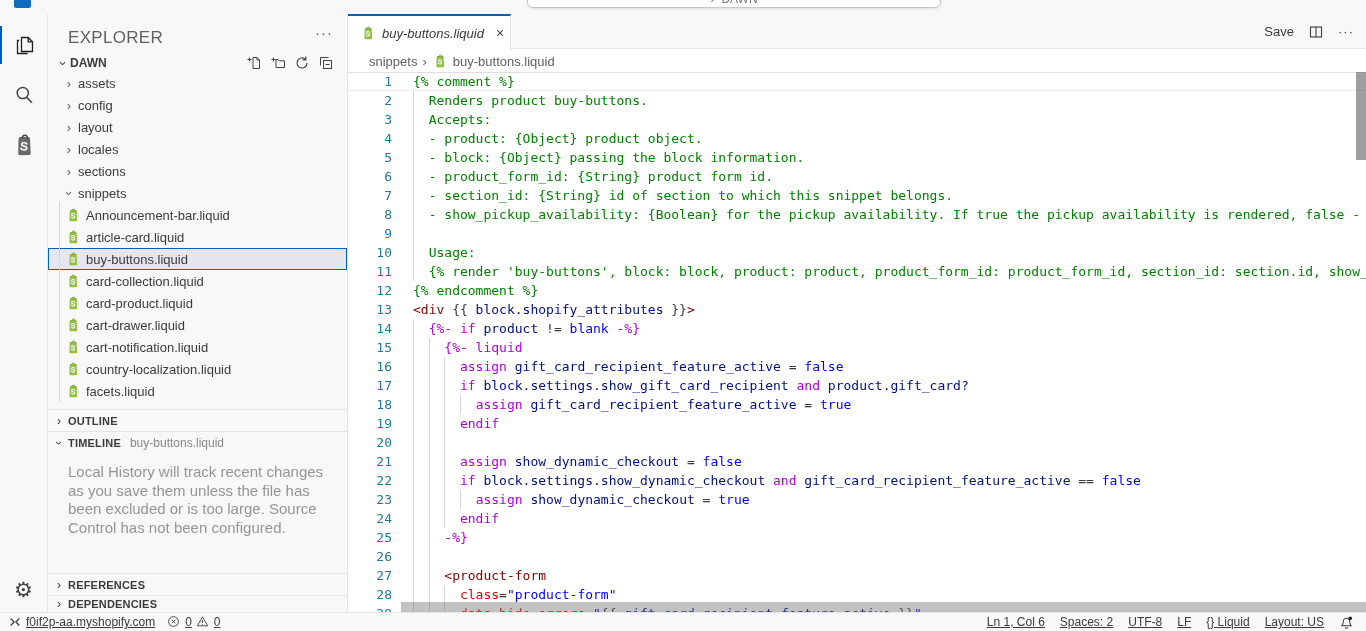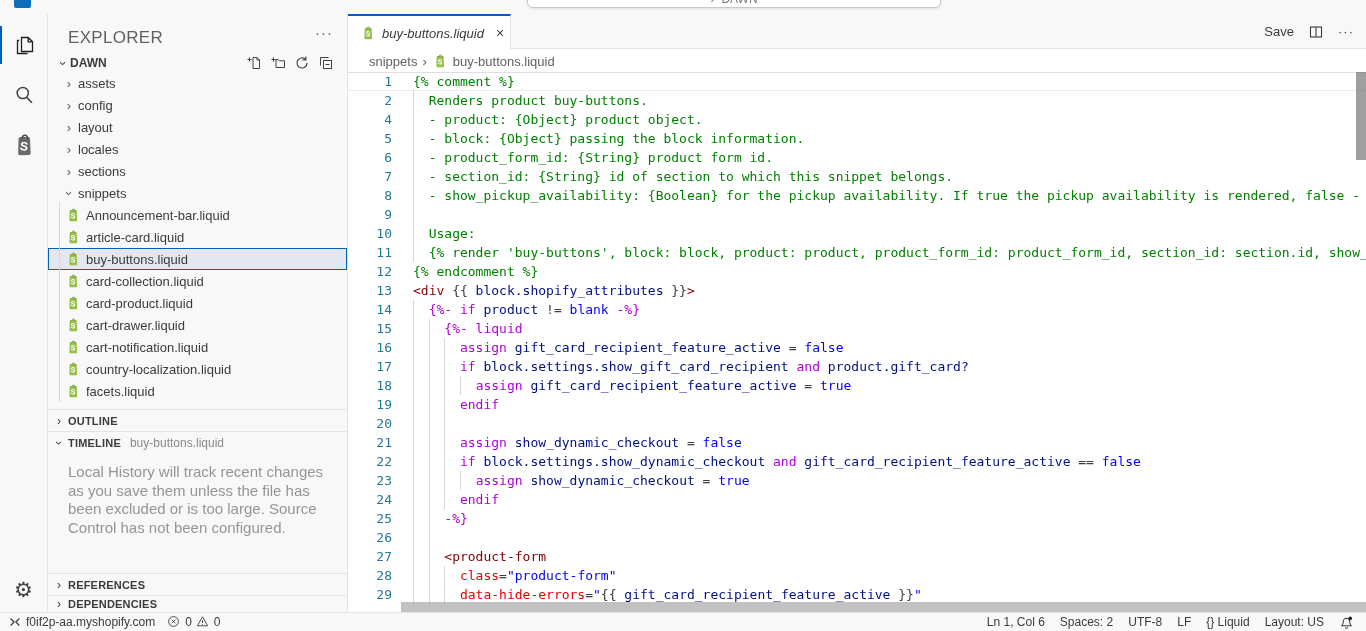--- a/index.html
+++ b/index.html
@@ -68,21 +68,21 @@
   .cl .ln { display:inline-block; width:44px; margin-right:21px; text-align:right; color:#237893; }
   .ig { position:absolute; top:0; bottom:0; border-left:1px solid #d6d6d6; }
   .tk-cm{color:#008000} .tk-kw{color:#af00db} .tk-var{color:#001080} .tk-const{color:#0000ff}
   .tk-op{color:#3b3b3b} .tk-tag{color:#800000} .tk-attr{color:#e50000} .tk-str{color:#0000ff} .tk-pl{color:#3b3b3b}
   #vscroll { position:absolute; right:0; top:0; width:10px; height:88px; background:rgba(100,100,100,.62); }
   #hscroll { position:absolute; left:53px; right:0; bottom:0; height:10px; background:rgba(110,110,110,.42); }
   
   #statusbar { position:absolute; left:0; top:612px; width:1366px; height:19px; background:#f8f8f8; border-top:1px solid #e5e5e5; display:flex; align-items:center; font-size:12px; color:#3b3b3b; z-index:6; }
   .sb-left { display:flex; align-items:center; gap:12px; margin-left:8px; }
   .sb-right { display:flex; align-items:center; gap:15px; margin-left:auto; margin-right:12px; }
-  .sb-item { display:flex; align-items:center; gap:4px; cursor:pointer; white-space:nowrap; }
+  .sb-item { display:flex; align-items:center; gap:4px; cursor:pointer; white-space:nowrap;text-decoration:underline; }
   .sb-item .ic { width:14px; height:14px; display:inline-block; }
   .ic svg { display:block; }
   .spin { animation: rot 1.4s linear infinite; }
   @keyframes rot { to { transform:rotate(360deg);} }
 </style>
 </head>
 <body>
 
 <div id="titlebar">
   <div id="app-icon"></div>
@@ -338,20 +338,21 @@
             <text x="8.2" y="11.4" text-anchor="middle" font-size="7.5" font-weight="bold" fill="#ffffff" font-family="Liberation Sans,sans-serif">S</text>
           </g>
         </svg>
       </span>
     <span>buy-buttons.liquid</span>
   </div>
   <div id="codearea">
     <div id="code-lines">
         <div class="cl cur"><span class="ln">1</span><span class="tk-cm">{% comment %}</span></div>
         <div class="cl"><i class="ig" style="left: calc(0ch + 65px);"></i><span class="ln">2</span><span class="tk-cm">  Renders product buy-buttons.</span></div>
+        <div class="cl"><i class="ig" style="left: calc(0ch + 65px);"></i><span class="ln">3</span><span class="tk-cm">  Accepts:</span></div>
         <div class="cl"><i class="ig" style="left: calc(0ch + 65px);"></i><span class="ln">4</span><span class="tk-cm">  - product: {Object} product object.</span></div>
         <div class="cl"><i class="ig" style="left: calc(0ch + 65px);"></i><span class="ln">5</span><span class="tk-cm">  - block: {Object} passing the block information.</span></div>
         <div class="cl"><i class="ig" style="left: calc(0ch + 65px);"></i><span class="ln">6</span><span class="tk-cm">  - product_form_id: {String} product form id.</span></div>
         <div class="cl"><i class="ig" style="left: calc(0ch + 65px);"></i><span class="ln">7</span><span class="tk-cm">  - section_id: {String} id of section to which this snippet belongs.</span></div>
         <div class="cl"><i class="ig" style="left: calc(0ch + 65px);"></i><span class="ln">8</span><span class="tk-cm">  - show_pickup_availability: {Boolean} for the pickup availability. If true the pickup availability is rendered, false - not rendered (optional).</span></div>
         <div class="cl"><i class="ig" style="left: calc(0ch + 65px);"></i><span class="ln">9</span></div>
         <div class="cl"><i class="ig" style="left: calc(0ch + 65px);"></i><span class="ln">10</span><span class="tk-cm">  Usage:</span></div>
         <div class="cl"><i class="ig" style="left: calc(0ch + 65px);"></i><span class="ln">11</span><span class="tk-cm">  {% render 'buy-buttons', block: block, product: product, product_form_id: product_form_id, section_id: section.id, show_pickup_availability: true %}</span></div>
         <div class="cl"><span class="ln">12</span><span class="tk-cm">{% endcomment %}</span></div>
         <div class="cl"><span class="ln">13</span><span class="tk-tag">&lt;div</span><span class="tk-pl"> </span><span class="tk-op">{{</span><span class="tk-var"> block.shopify_attributes </span><span class="tk-op">}}</span><span class="tk-tag">&gt;</span></div>

